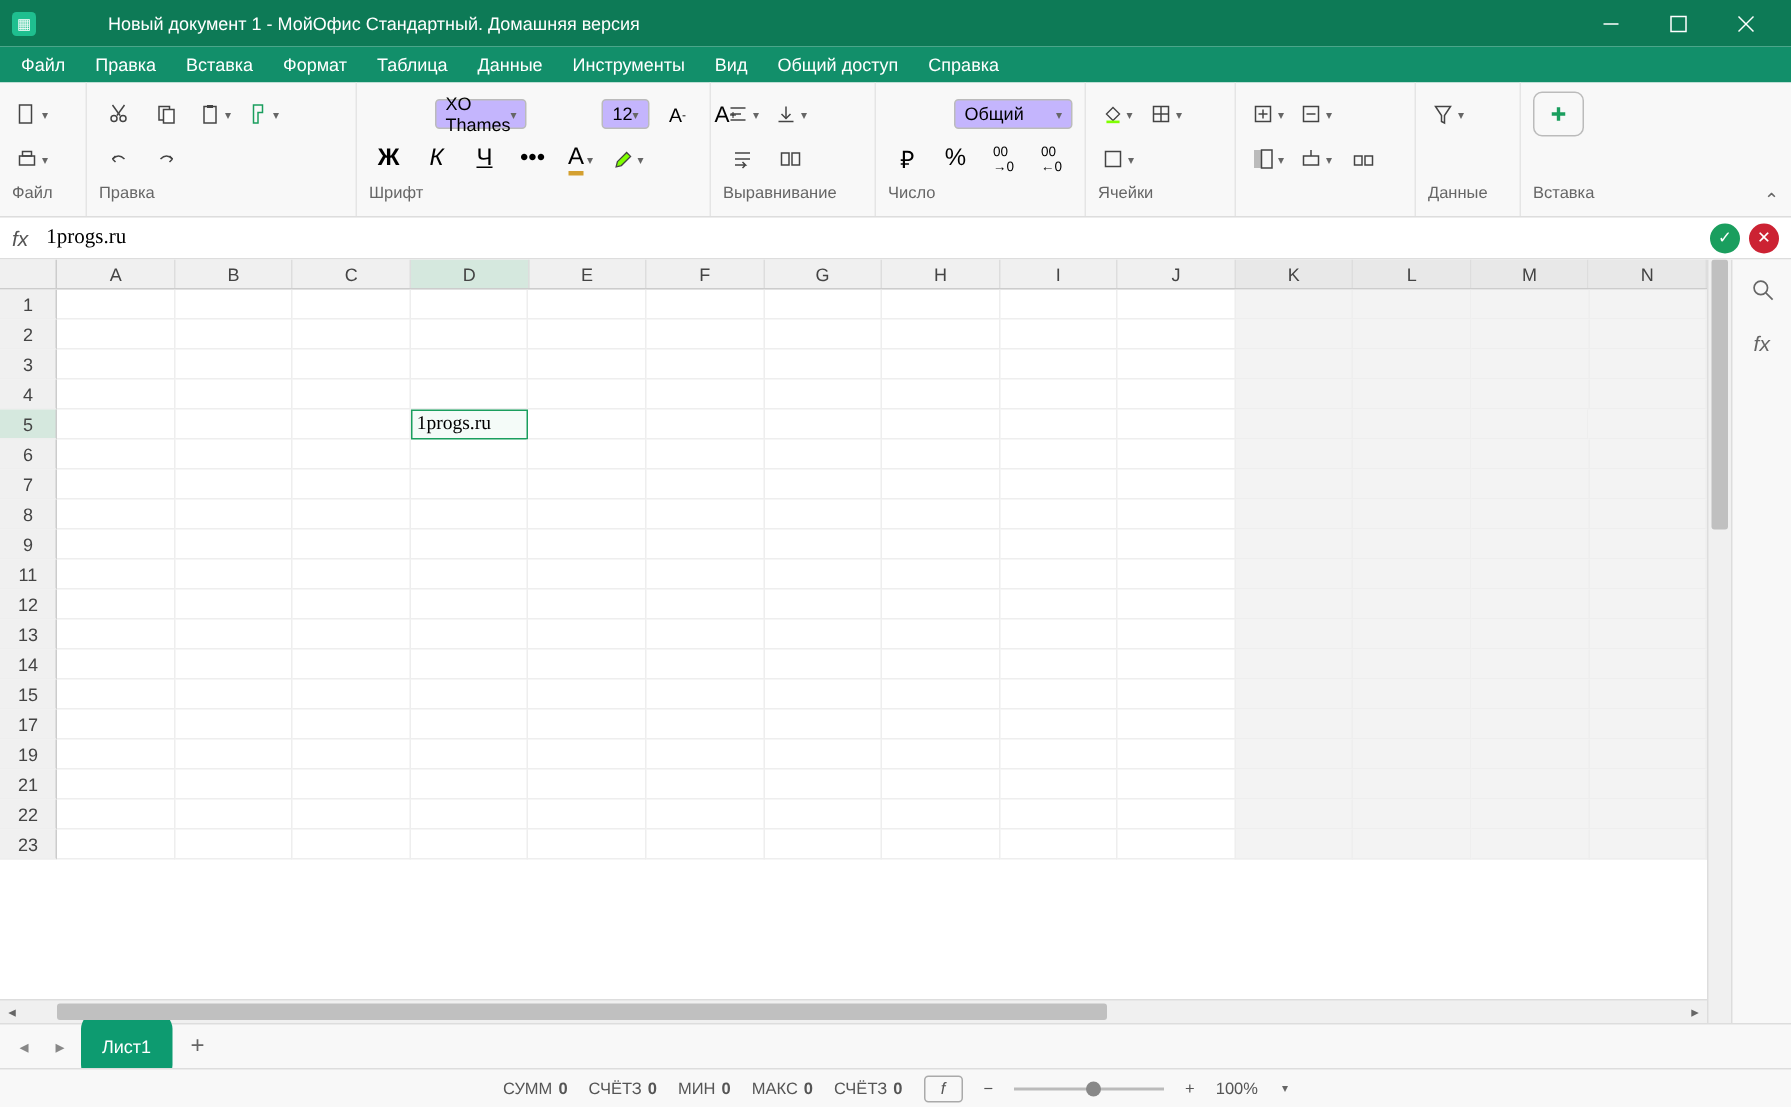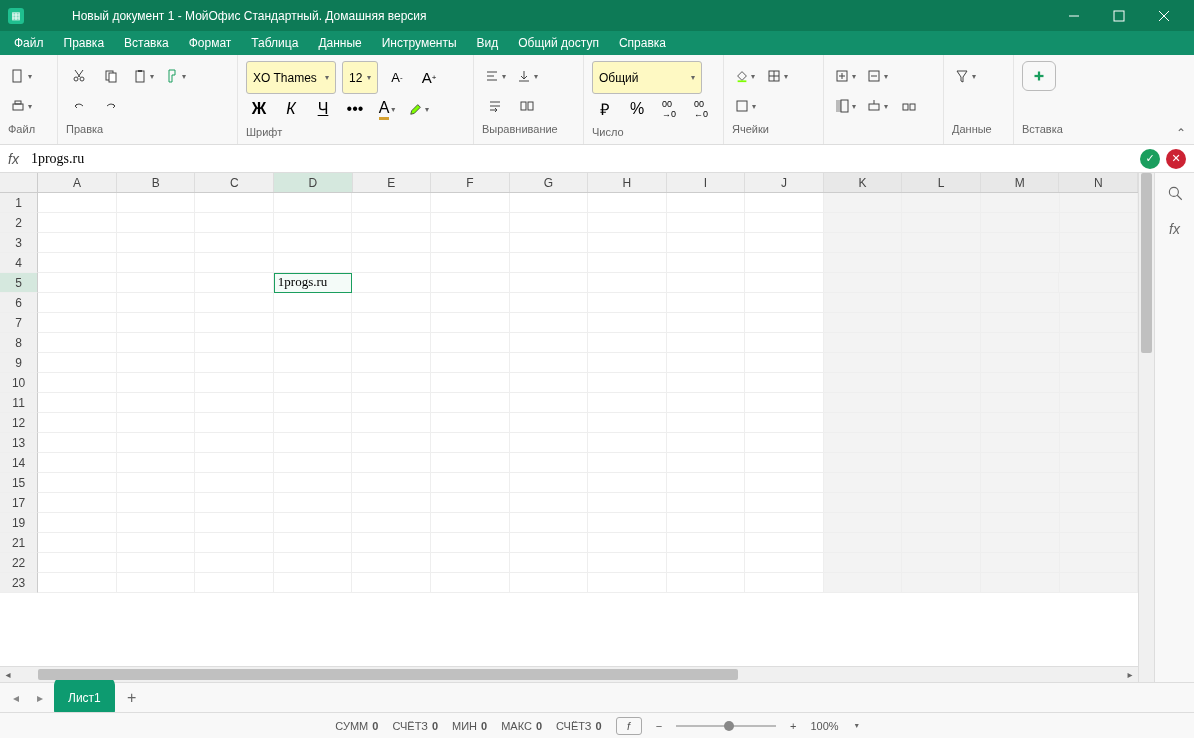--- a/index.html
+++ b/index.html
@@ -10,21 +10,21 @@
 .win-controls { display: flex; gap: 0; }
 .win-btn { width: 45px; height: 31px; display: flex; align-items: center; justify-content: center; cursor: pointer; }
 .menubar { height: 24px; background: #128f6a; display: flex; align-items: center; padding: 0 4px; }
 .menu-item { padding: 0 10px; font-size: 12px; color: #fff; cursor: pointer; line-height: 24px; }
 .toolbar { height: 90px; background: #f8f8f8; border-bottom: 1px solid #ddd; display: flex; position: relative; }
 .tb-group { display: flex; flex-direction: column; border-right: 1px solid #e5e5e5; padding: 6px 8px 2px; }
 .tb-row { display: flex; align-items: center; gap: 6px; min-height: 30px; }
 .tb-btn { min-width: 26px; height: 26px; display: flex; align-items: center; justify-content: center; border-radius: 3px; cursor: pointer; }
 .tb-label { font-size: 11px; color: #666; margin-top: 2px; }
 .dd-arrow { font-size: 8px; margin-left: 2px; color: #666; }
-.font-select { height: 33px; border: 1px solid #bbb; border-radius: 3px; padding: 0 6px; font-size: 12px; display: flex; align-items: center; background: #fef9c3; cursor: pointer; }
+.font-select { height: 20px; border: 1px solid #bbb; border-radius: 3px; padding: 0 6px; font-size: 12px; display: flex; align-items: center; background: #c4b5fd; cursor: pointer; margin-left: 44px; }
 .font-select.name { width: 90px; }
 .font-select.size { width: 36px; }
 .collapse-btn { position: absolute; right: 8px; bottom: 4px; font-size: 12px; color: #666; cursor: pointer; }
 .formula-bar { height: 28px; display: flex; align-items: center; border-bottom: 1px solid #ddd; padding: 0 8px; }
 .fx-label { font-style: italic; font-size: 14px; color: #555; margin-right: 12px; }
 .formula-input { flex: 1; border: none; font-size: 14px; font-family: "Times New Roman", serif; outline: none; }
 .formula-btns { display: flex; gap: 6px; }
 .fbtn { width: 20px; height: 20px; border-radius: 50%; display: flex; align-items: center; justify-content: center; color: #fff; font-size: 11px; cursor: pointer; }
 .fbtn.ok { background: #1a9e5e; }
 .fbtn.cancel { background: #c23; }
@@ -526,37 +526,20 @@
           <div class="gcell"></div>
           <div class="gcell"></div>
           <div class="gcell"></div>
           <div class="gcell"></div>
           <div class="gcell inactive"></div>
           <div class="gcell inactive"></div>
           <div class="gcell inactive"></div>
           <div class="gcell inactive"></div>
         </div>
         <div class="grid-row">
-          <div class="rh-cell">10</div>
-          <div class="gcell"></div>
-          <div class="gcell"></div>
-          <div class="gcell"></div>
-          <div class="gcell"></div>
-          <div class="gcell"></div>
-          <div class="gcell"></div>
-          <div class="gcell"></div>
-          <div class="gcell"></div>
-          <div class="gcell"></div>
-          <div class="gcell"></div>
-          <div class="gcell inactive"></div>
-          <div class="gcell inactive"></div>
-          <div class="gcell inactive"></div>
-          <div class="gcell inactive"></div>
-        </div>
-        <div class="grid-row">
           <div class="rh-cell">11</div>
           <div class="gcell"></div>
           <div class="gcell"></div>
           <div class="gcell"></div>
           <div class="gcell"></div>
           <div class="gcell"></div>
           <div class="gcell"></div>
           <div class="gcell"></div>
           <div class="gcell"></div>
           <div class="gcell"></div>

